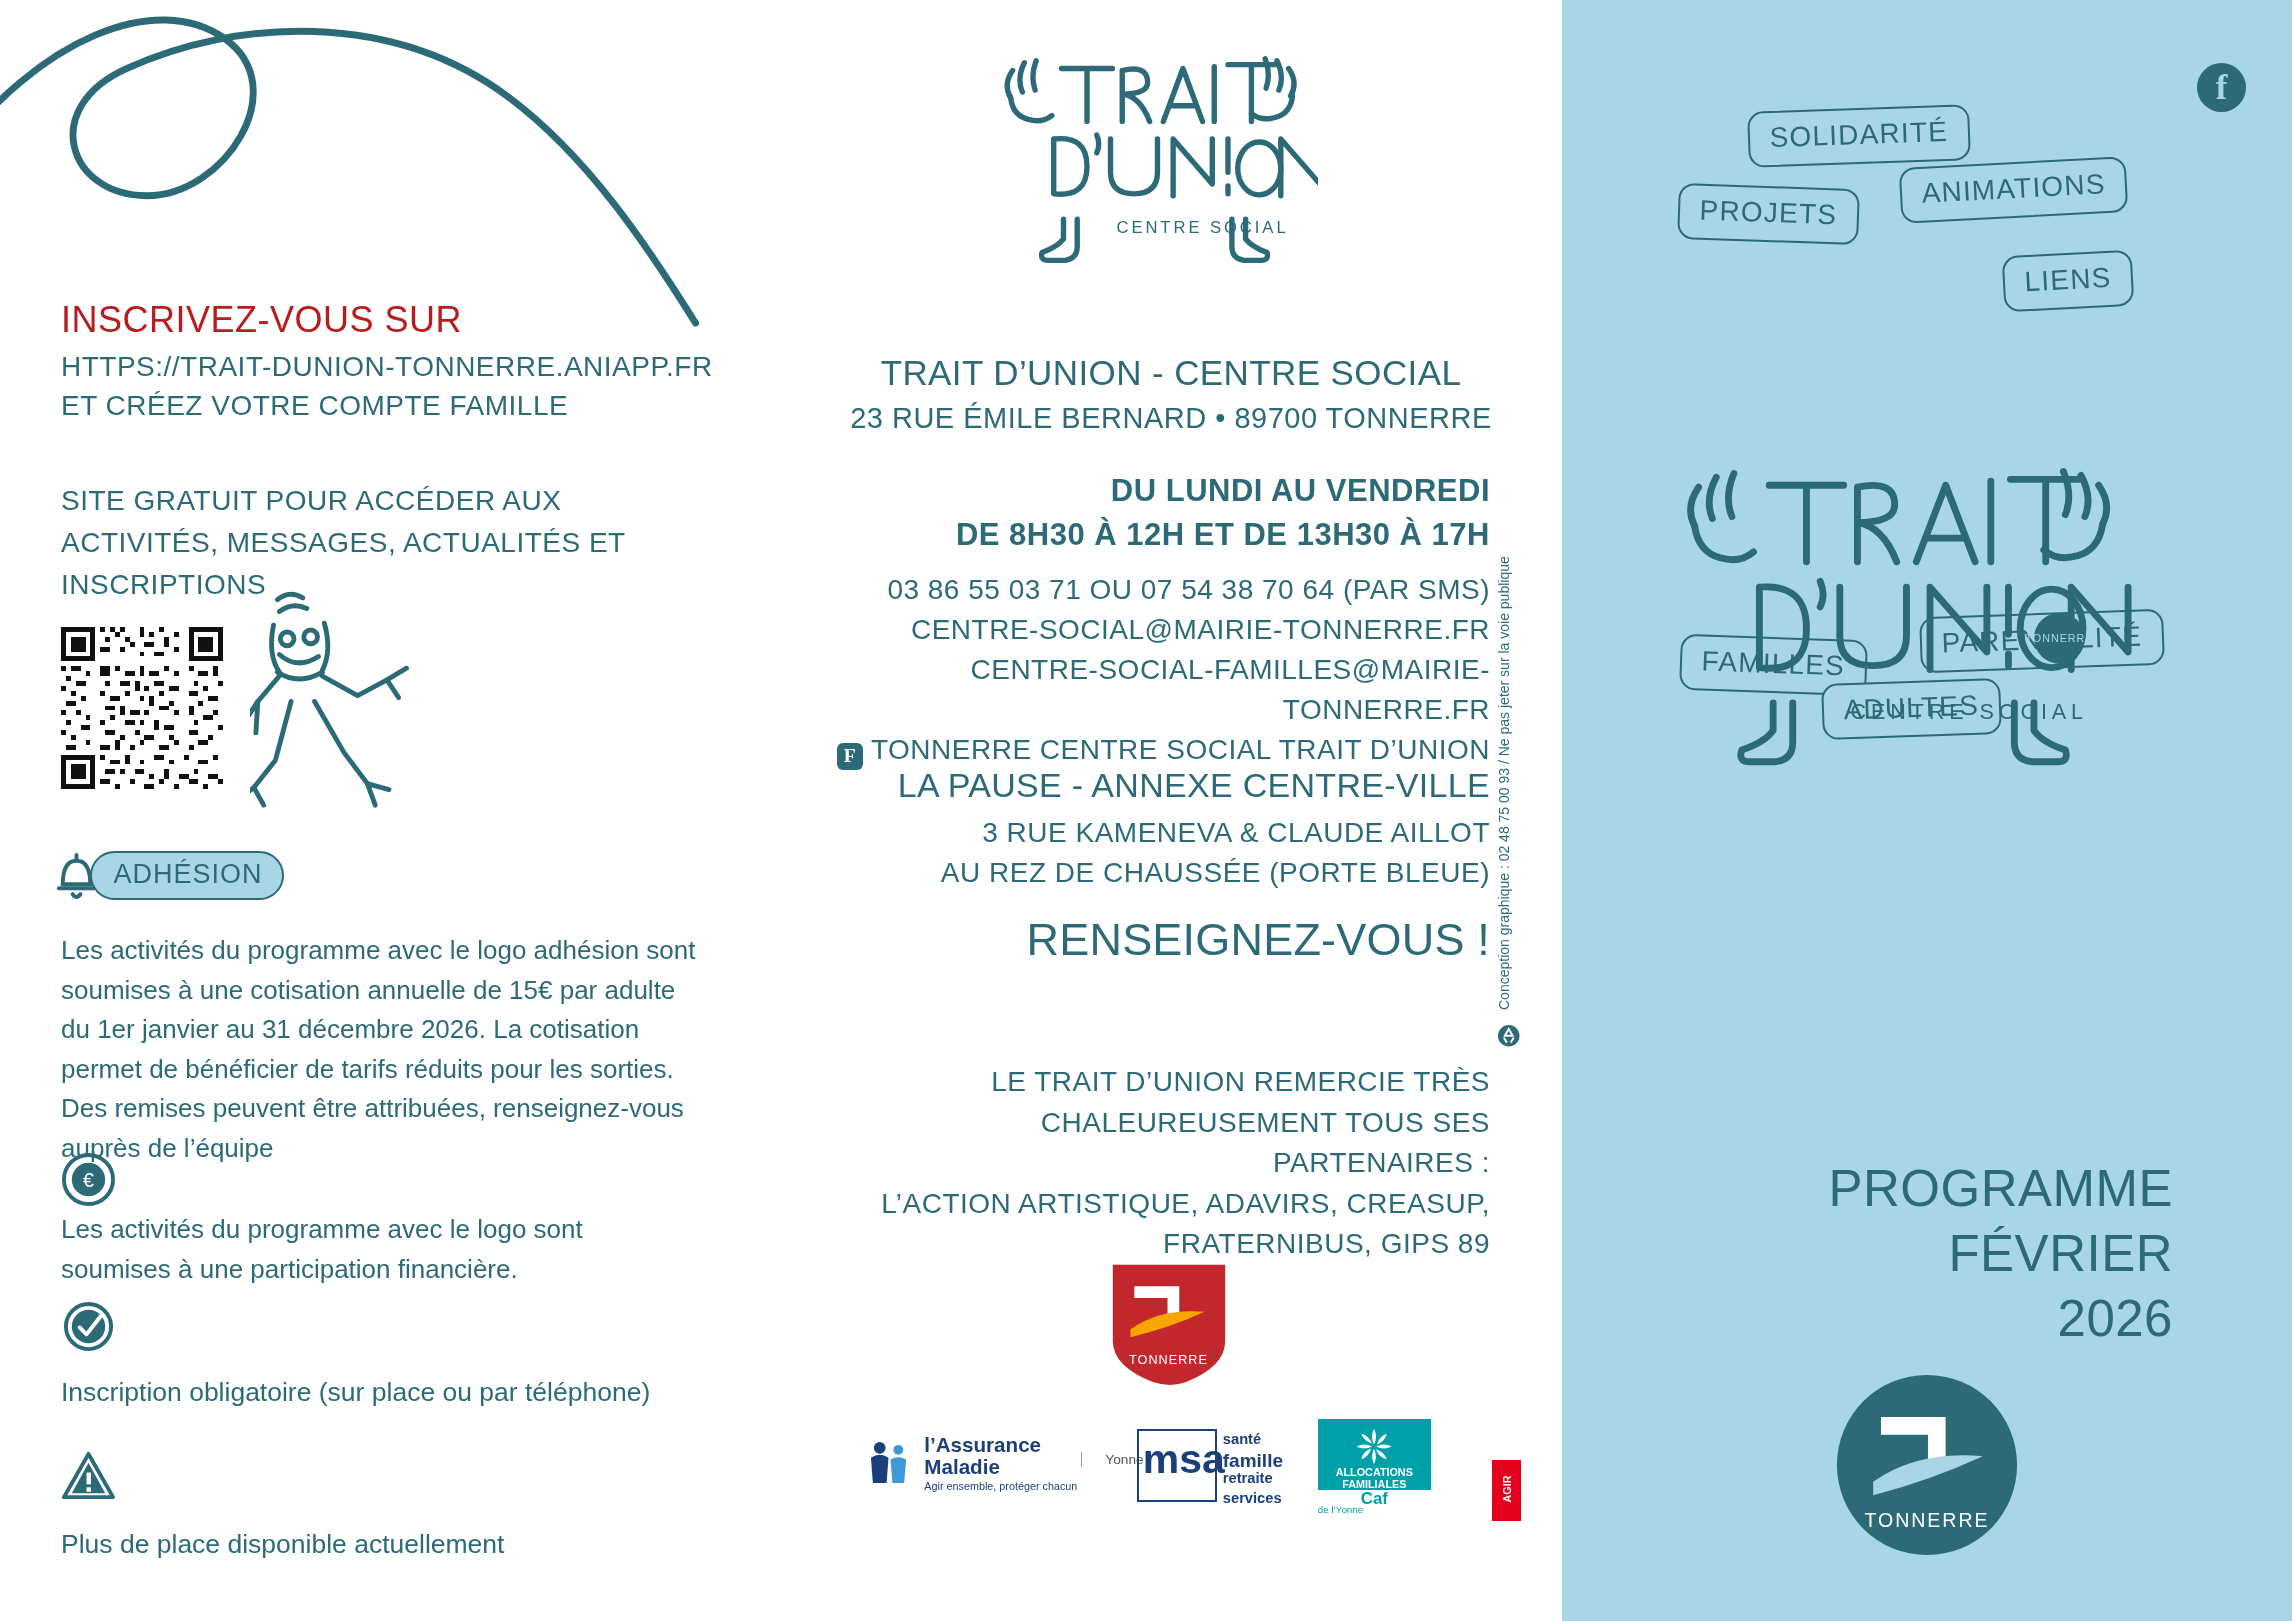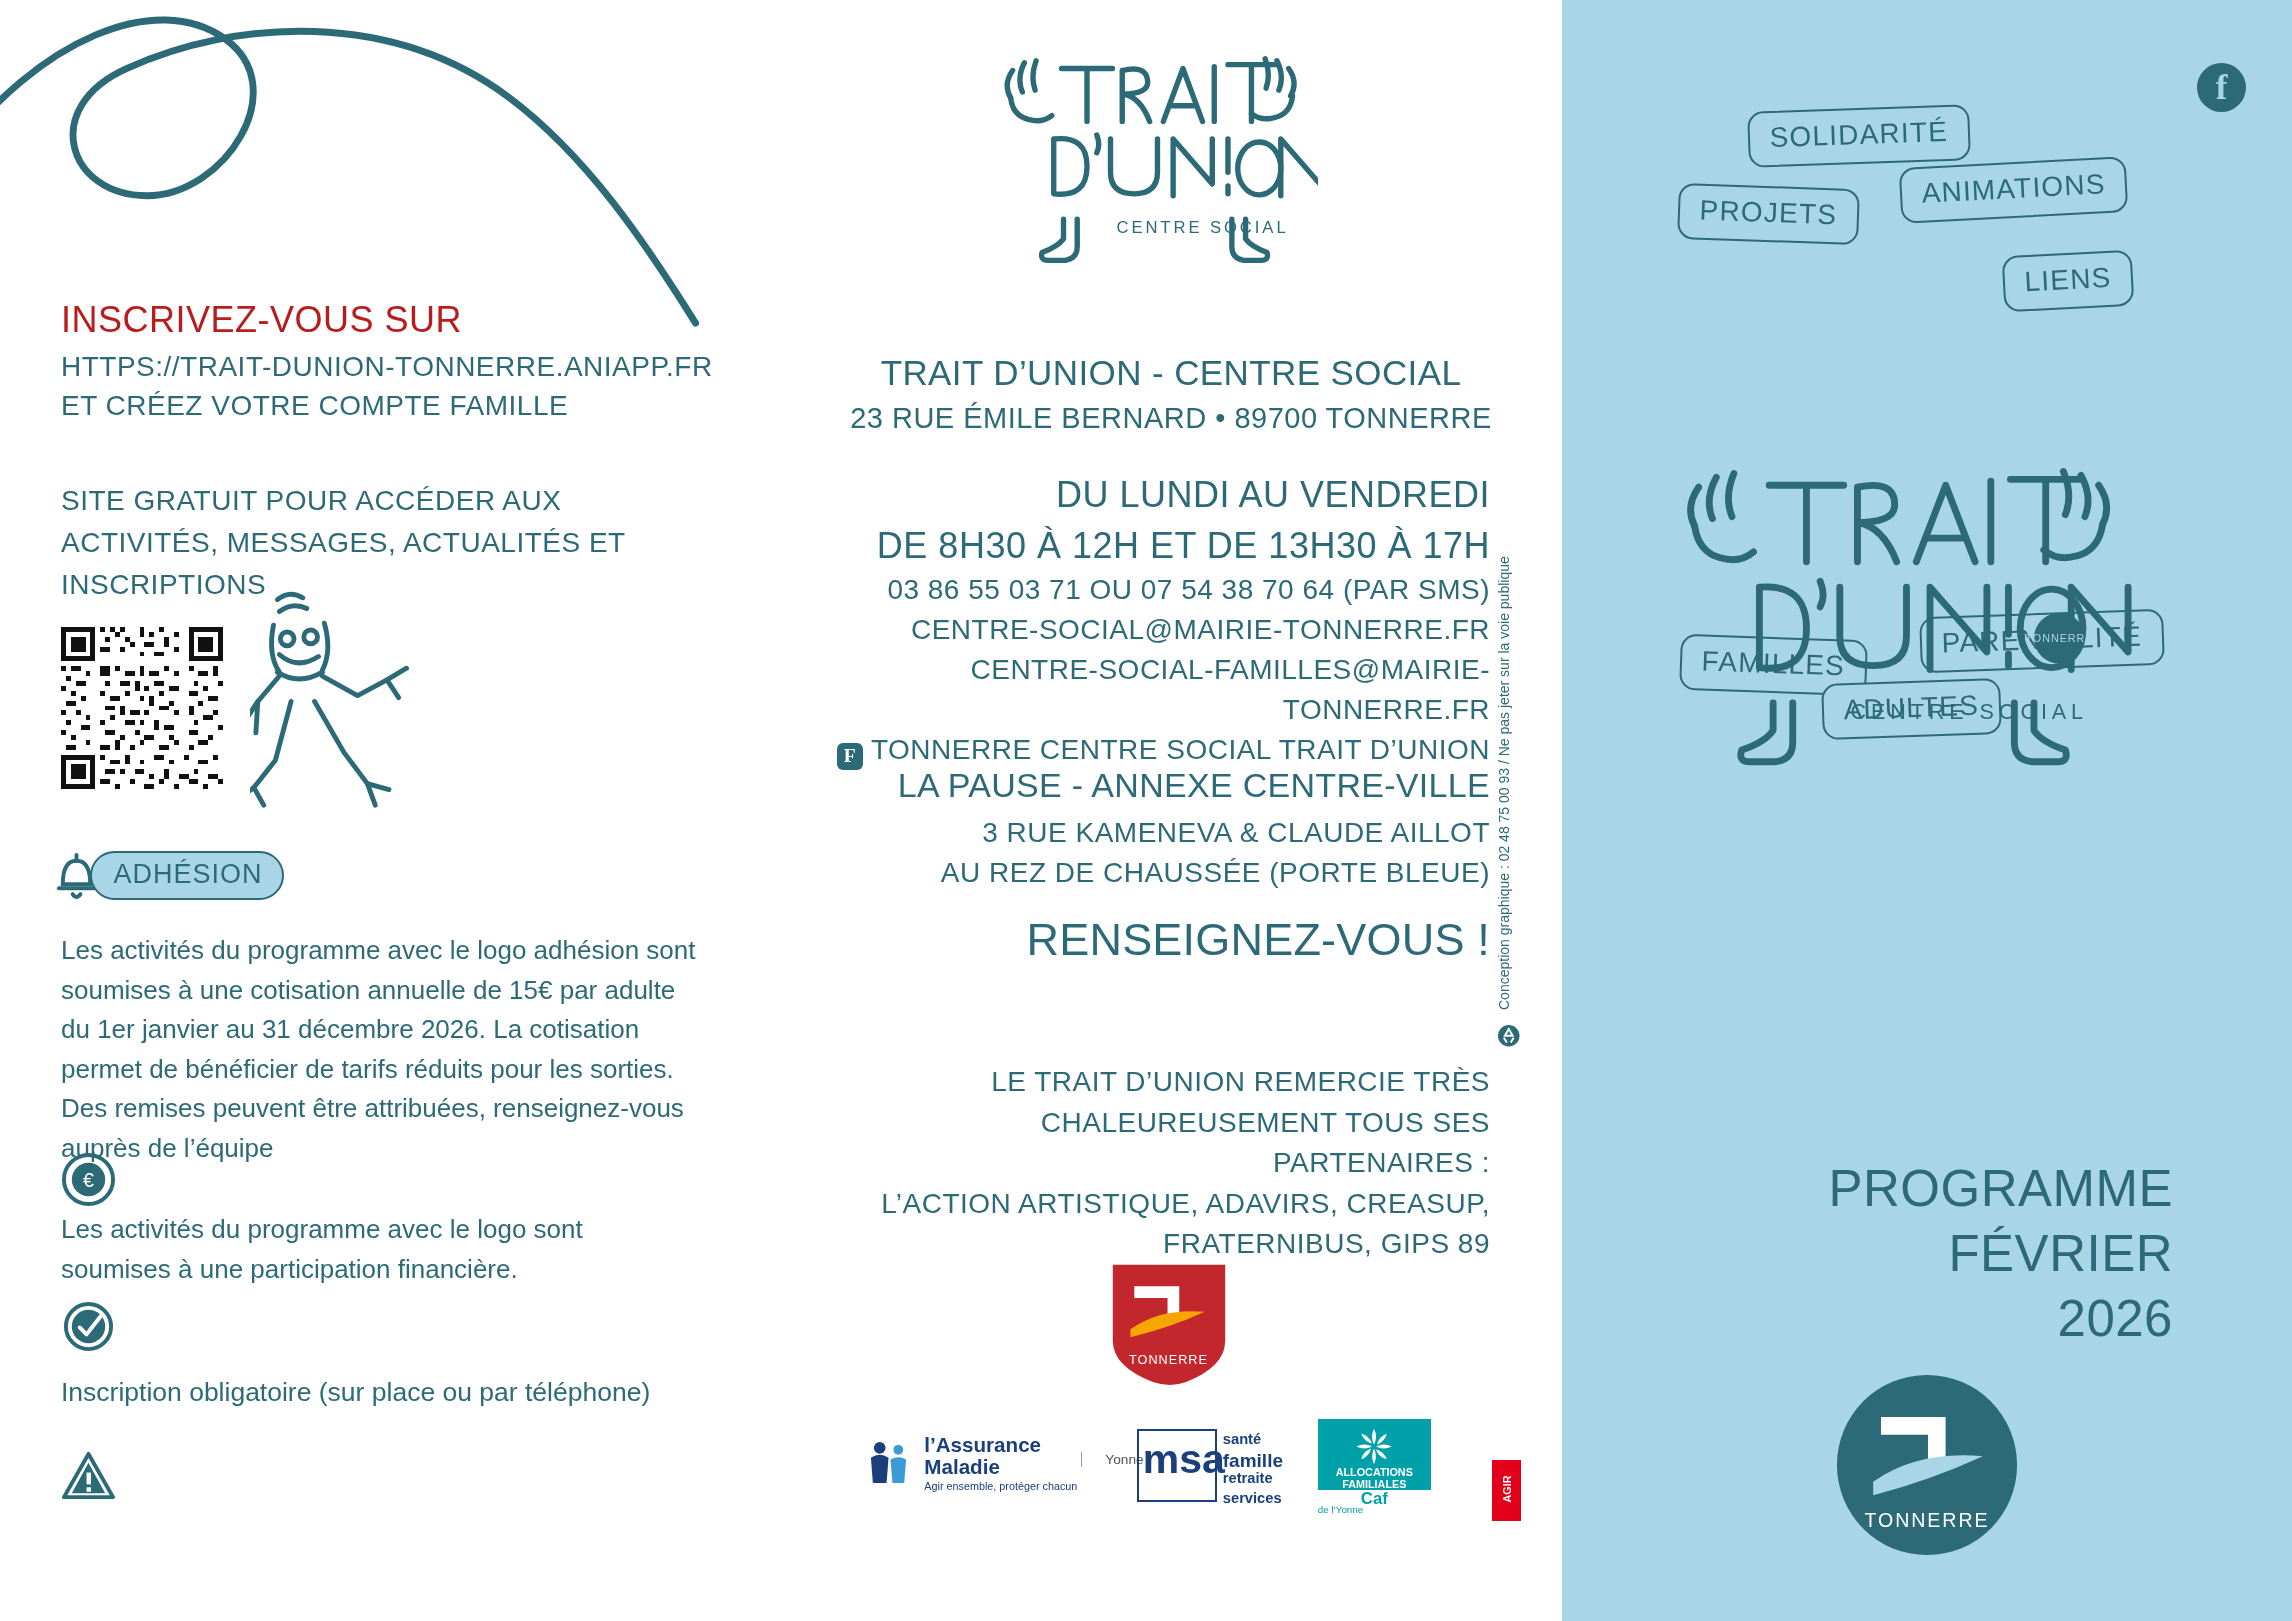--- a/index.html
+++ b/index.html
@@ -163,22 +163,23 @@
   }
   .title-line {
     font-size: 35px;
     letter-spacing: 0.4px;
   }
   .addr-line {
     font-size: 29px;
     margin-top: 8.8px;
   }
   .hours {
-    font-size: 36px;
+    font-size: 31px;
     line-height: 1.42;
+    font-weight: bold;
   }
   .contact {
     font-size: 28px;
     line-height: 1.43;
   }
   .pause-title {
     font-size: 34px;
     letter-spacing: 0.3px;
   }
   .pause-sub {
@@ -550,20 +551,21 @@
       <path d="M19,29 l7,7 l14,-18" fill="none" stroke="#ffffff" stroke-width="4" stroke-linecap="round" stroke-linejoin="round"></path>
     </svg>
     <div class="para p-inscription">Inscription obligatoire (sur place ou par téléphone)</div>
 
     <svg class="pic-icon icon-warn" viewBox="0 0 56 56">
       <path d="M28,5 L53,49 H3 Z" fill="none" stroke="#2d6a78" stroke-width="4" stroke-linejoin="round"></path>
       <path d="M28,14 L45,45 H11 Z" fill="#2d6a78"></path>
       <rect x="26" y="24" width="4.5" height="12" fill="#ffffff"></rect>
       <rect x="26" y="39" width="4.5" height="4.5" fill="#ffffff"></rect>
     </svg>
+    <div class="para p-plusdeplace">Plus de place disponible actuellement</div>
   </div>
 
   <div class="mid-col">
 
     <svg class="mid-logo" viewBox="0 0 330 250">
       <g fill="none" stroke="#2d6a78" stroke-width="5.5" stroke-linecap="round" stroke-linejoin="round">
 
         <path d="M18,30 q-10,14 -2,28 M30,22 q-8,16 -2,30 M42,20 q-6,16 -1,30"></path>
         <path d="M16,58 q2,18 18,22 q14,4 24,-4"></path>
 

